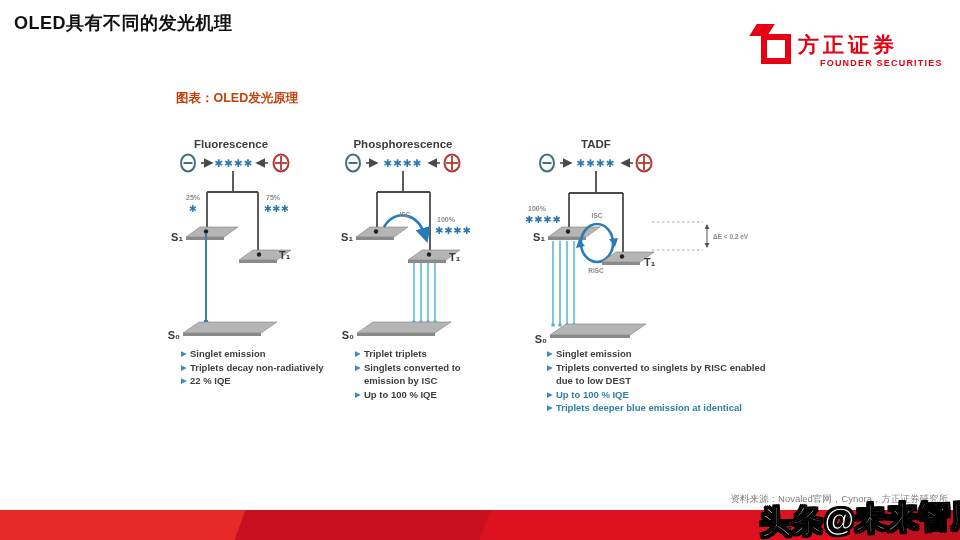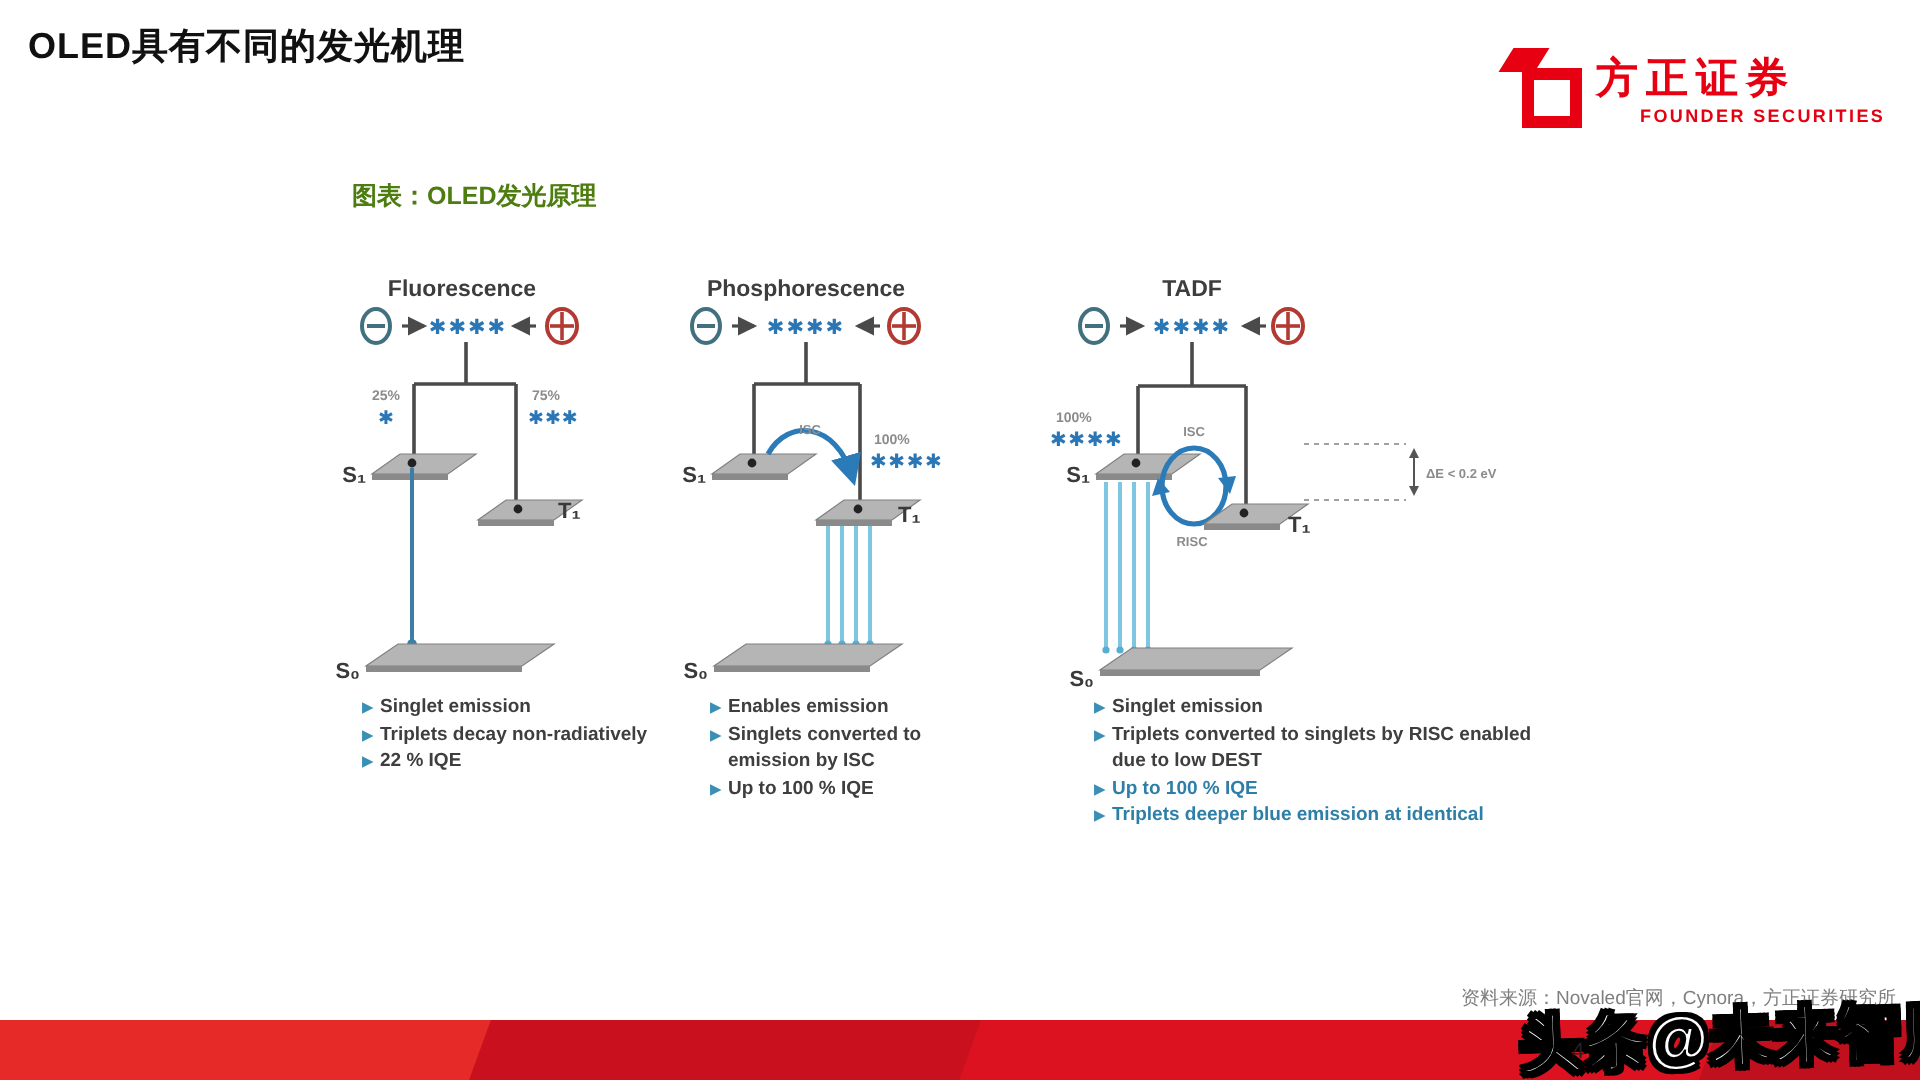--- a/index.html
+++ b/index.html
@@ -1,31 +1,31 @@
 <!DOCTYPE html>
 <html><head>
 <meta charset="utf-8">
 <style>
   html,body{margin:0;padding:0;background:#ffffff;}
   .page{position:relative;width:960px;height:540px;background:#ffffff;overflow:hidden;
         font-family:"Liberation Sans","DejaVu Sans",sans-serif;}
   
   .slide-title{position:absolute;left:14px;top:11px;font-size:18px;font-weight:bold;
         color:#111;letter-spacing:.5px;}
-  .logo{position:absolute;left:752px;top:22px;display:flex;align-items:center;}
+  .logo{position:absolute;left:752px;top:22px;display:flex;align-items:flex-end;}
   .logo-icon{position:relative;width:40px;height:46px;flex:0 0 40px;}
   .logo-icon .ring{position:absolute;left:9px;top:12px;width:18px;height:18px;
         border:6px solid #e60012;}
   .logo-icon .flap{position:absolute;left:1px;top:2px;width:18px;height:12px;
         background:#e60012;transform:skewX(-32deg);}
   .logo-text{margin-left:6px;}
   .logo-cn{font-size:21px;font-weight:bold;color:#e60012;letter-spacing:4px;line-height:26px;white-space:nowrap;}
   .logo-en{font-size:9px;font-weight:bold;color:#e60012;letter-spacing:1.2px;white-space:nowrap;margin-left:22px;}
   
-  .fig-caption{position:absolute;left:176px;top:90px;font-size:12.5px;font-weight:bold;color:#4d7c0f;}
+  .fig-caption{position:absolute;left:176px;top:90px;font-size:12.5px;font-weight:bold;color:#c2410c;}
   
   .diagram{position:absolute;left:160px;top:126px;}
   svg text{font-family:"Liberation Sans","DejaVu Sans",sans-serif;}
   .ptitle{font-size:11.5px;font-weight:bold;fill:#3d3d3d;}
   .stars{fill:#2b76b5;font-weight:bold;}
   .pct{font-size:7px;font-weight:bold;fill:#8b8b8b;}
   .lvl{font-size:11px;font-weight:bold;fill:#3a3a3a;}
   .small-lbl{font-size:6.5px;font-weight:bold;fill:#8b8b8b;}
   
   .bullets{position:absolute;font-size:9.5px;font-weight:bold;color:#3e3e3e;line-height:13.5px;}
@@ -260,21 +260,21 @@
       </div>
     <div class="bullet">
       <span class="mk">▶</span>
       <span>22 % IQE</span>
       </div>
   </div>
 
   <div class="bullets b2">
     <div class="bullet">
       <span class="mk">▶</span>
-      <span>Enables emission</span>
+      <span>Triplet triplets</span>
       </div>
     <div class="bullet">
       <span class="mk">▶</span>
       <span>Singlets converted to emission by ISC</span>
       </div>
     <div class="bullet">
       <span class="mk">▶</span>
       <span>Up to 100 % IQE</span>
       </div>
   </div>

